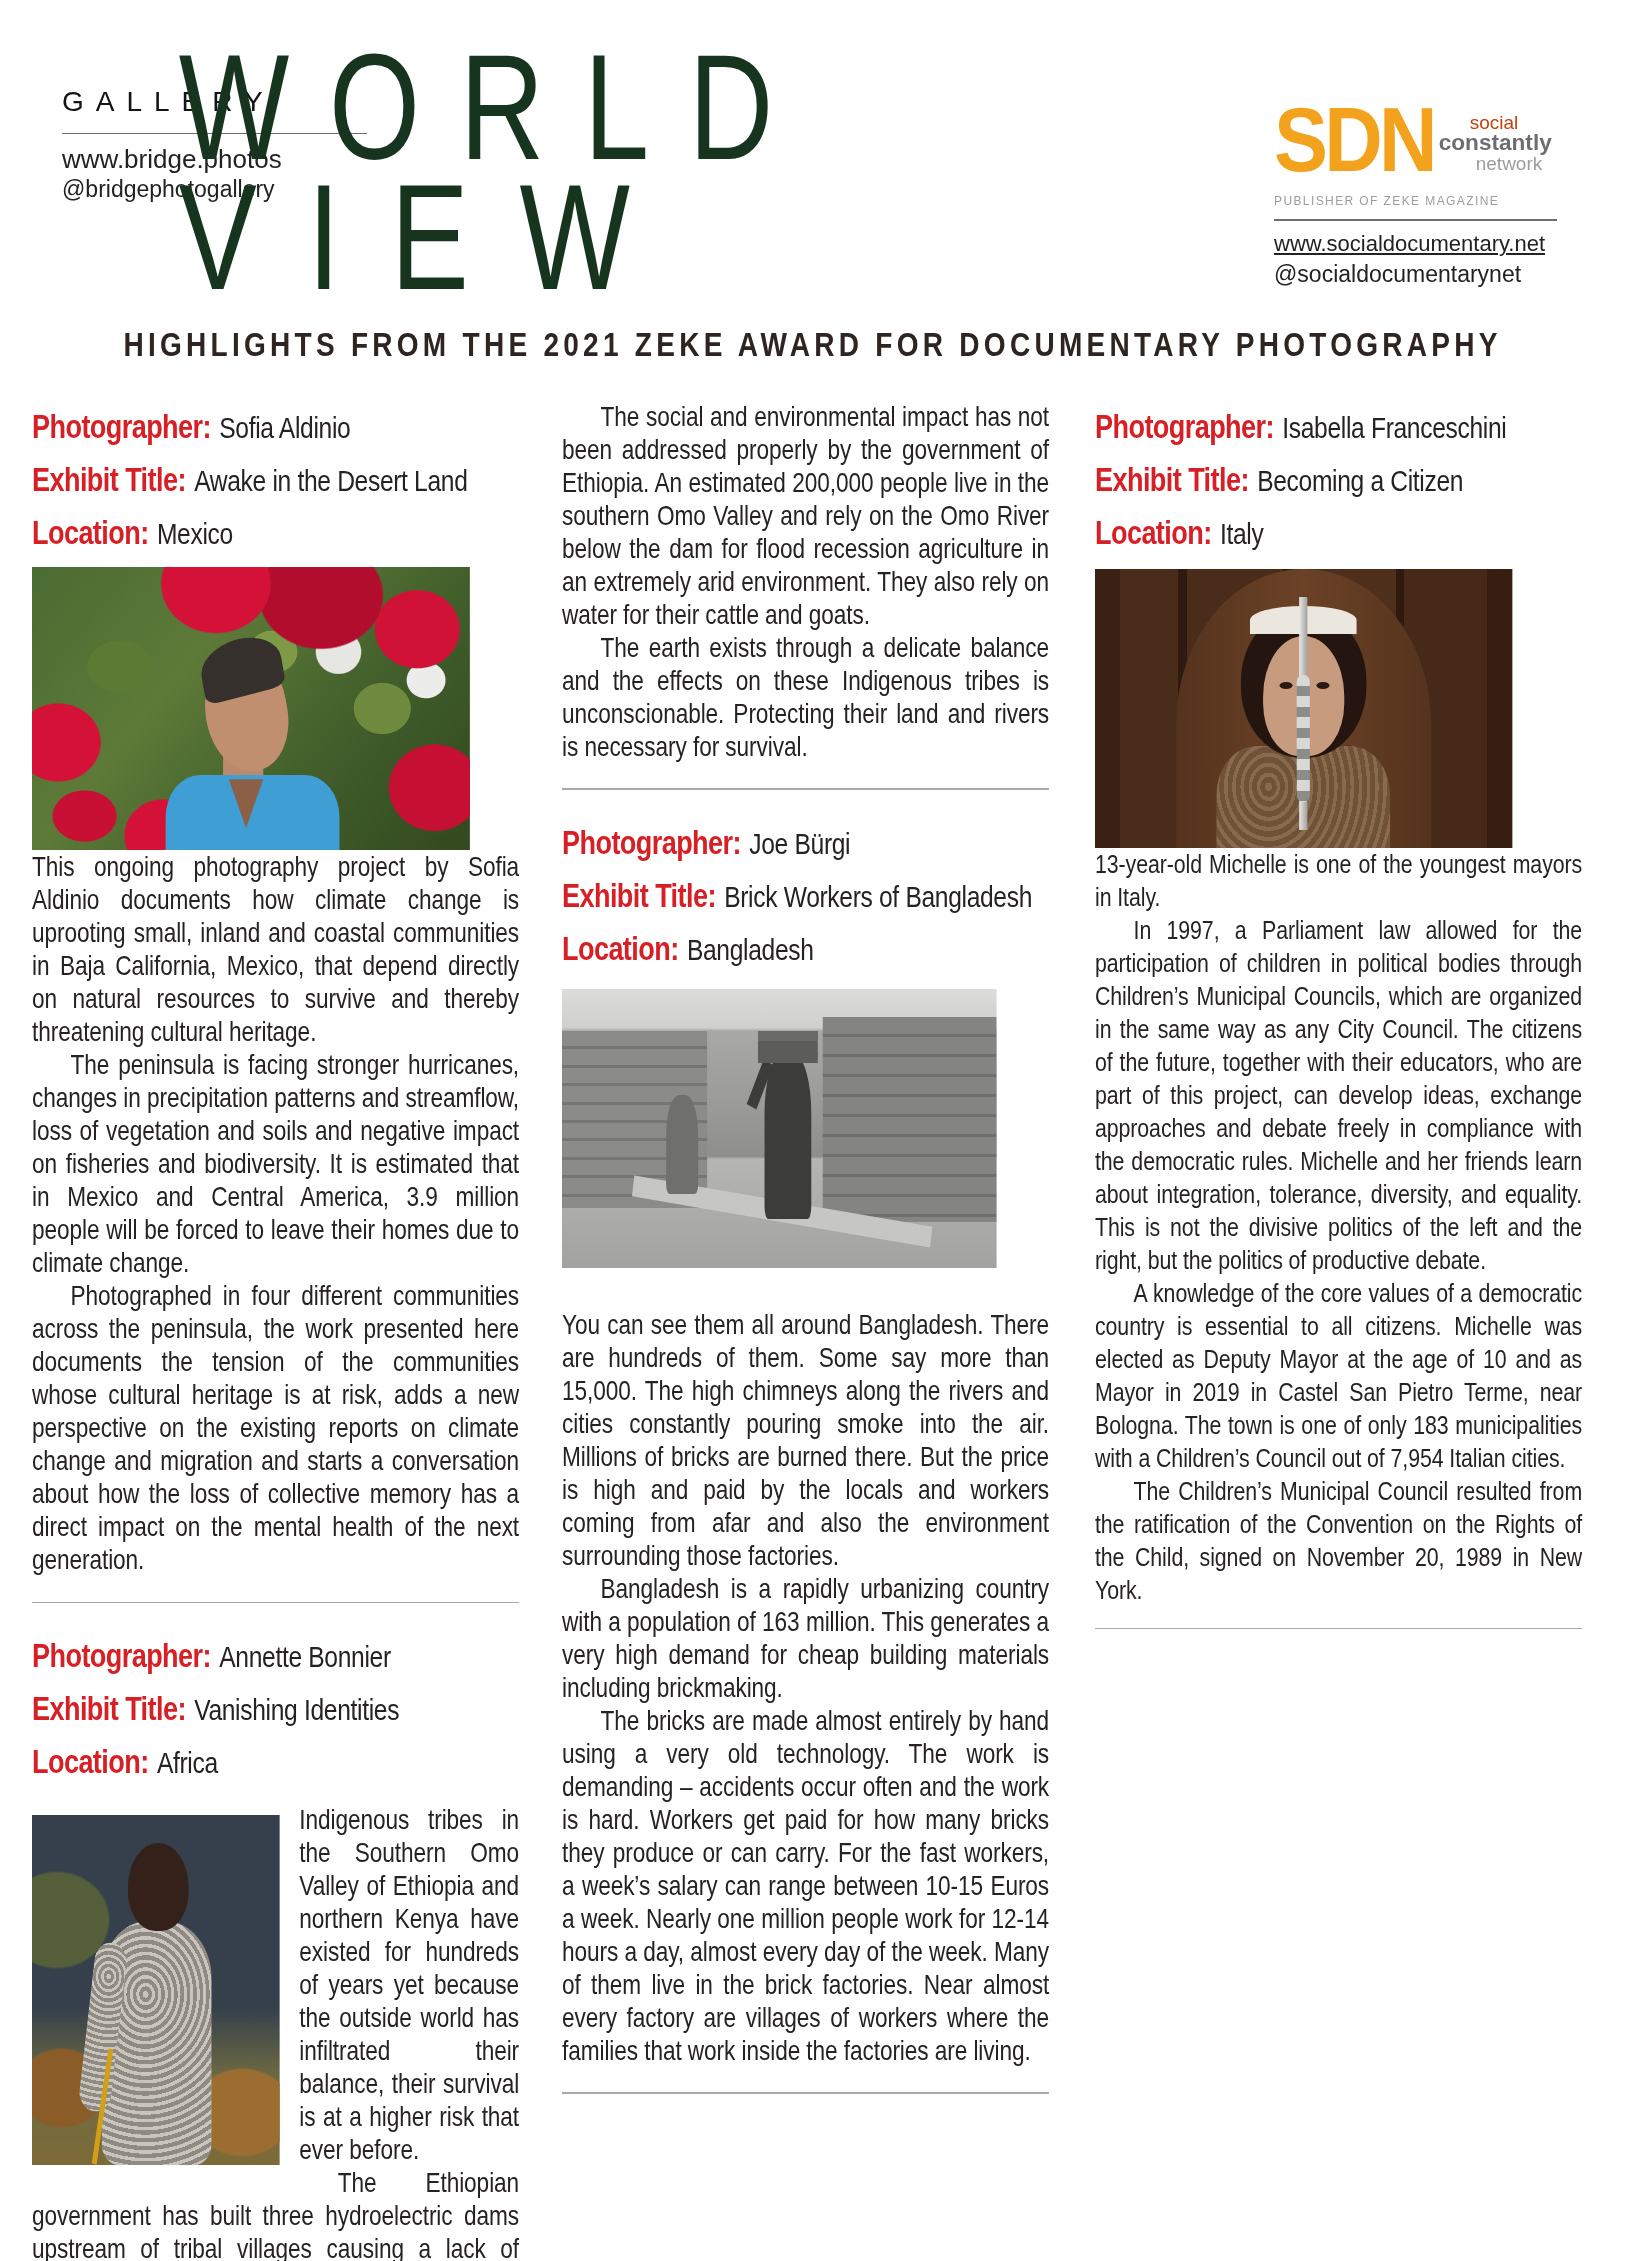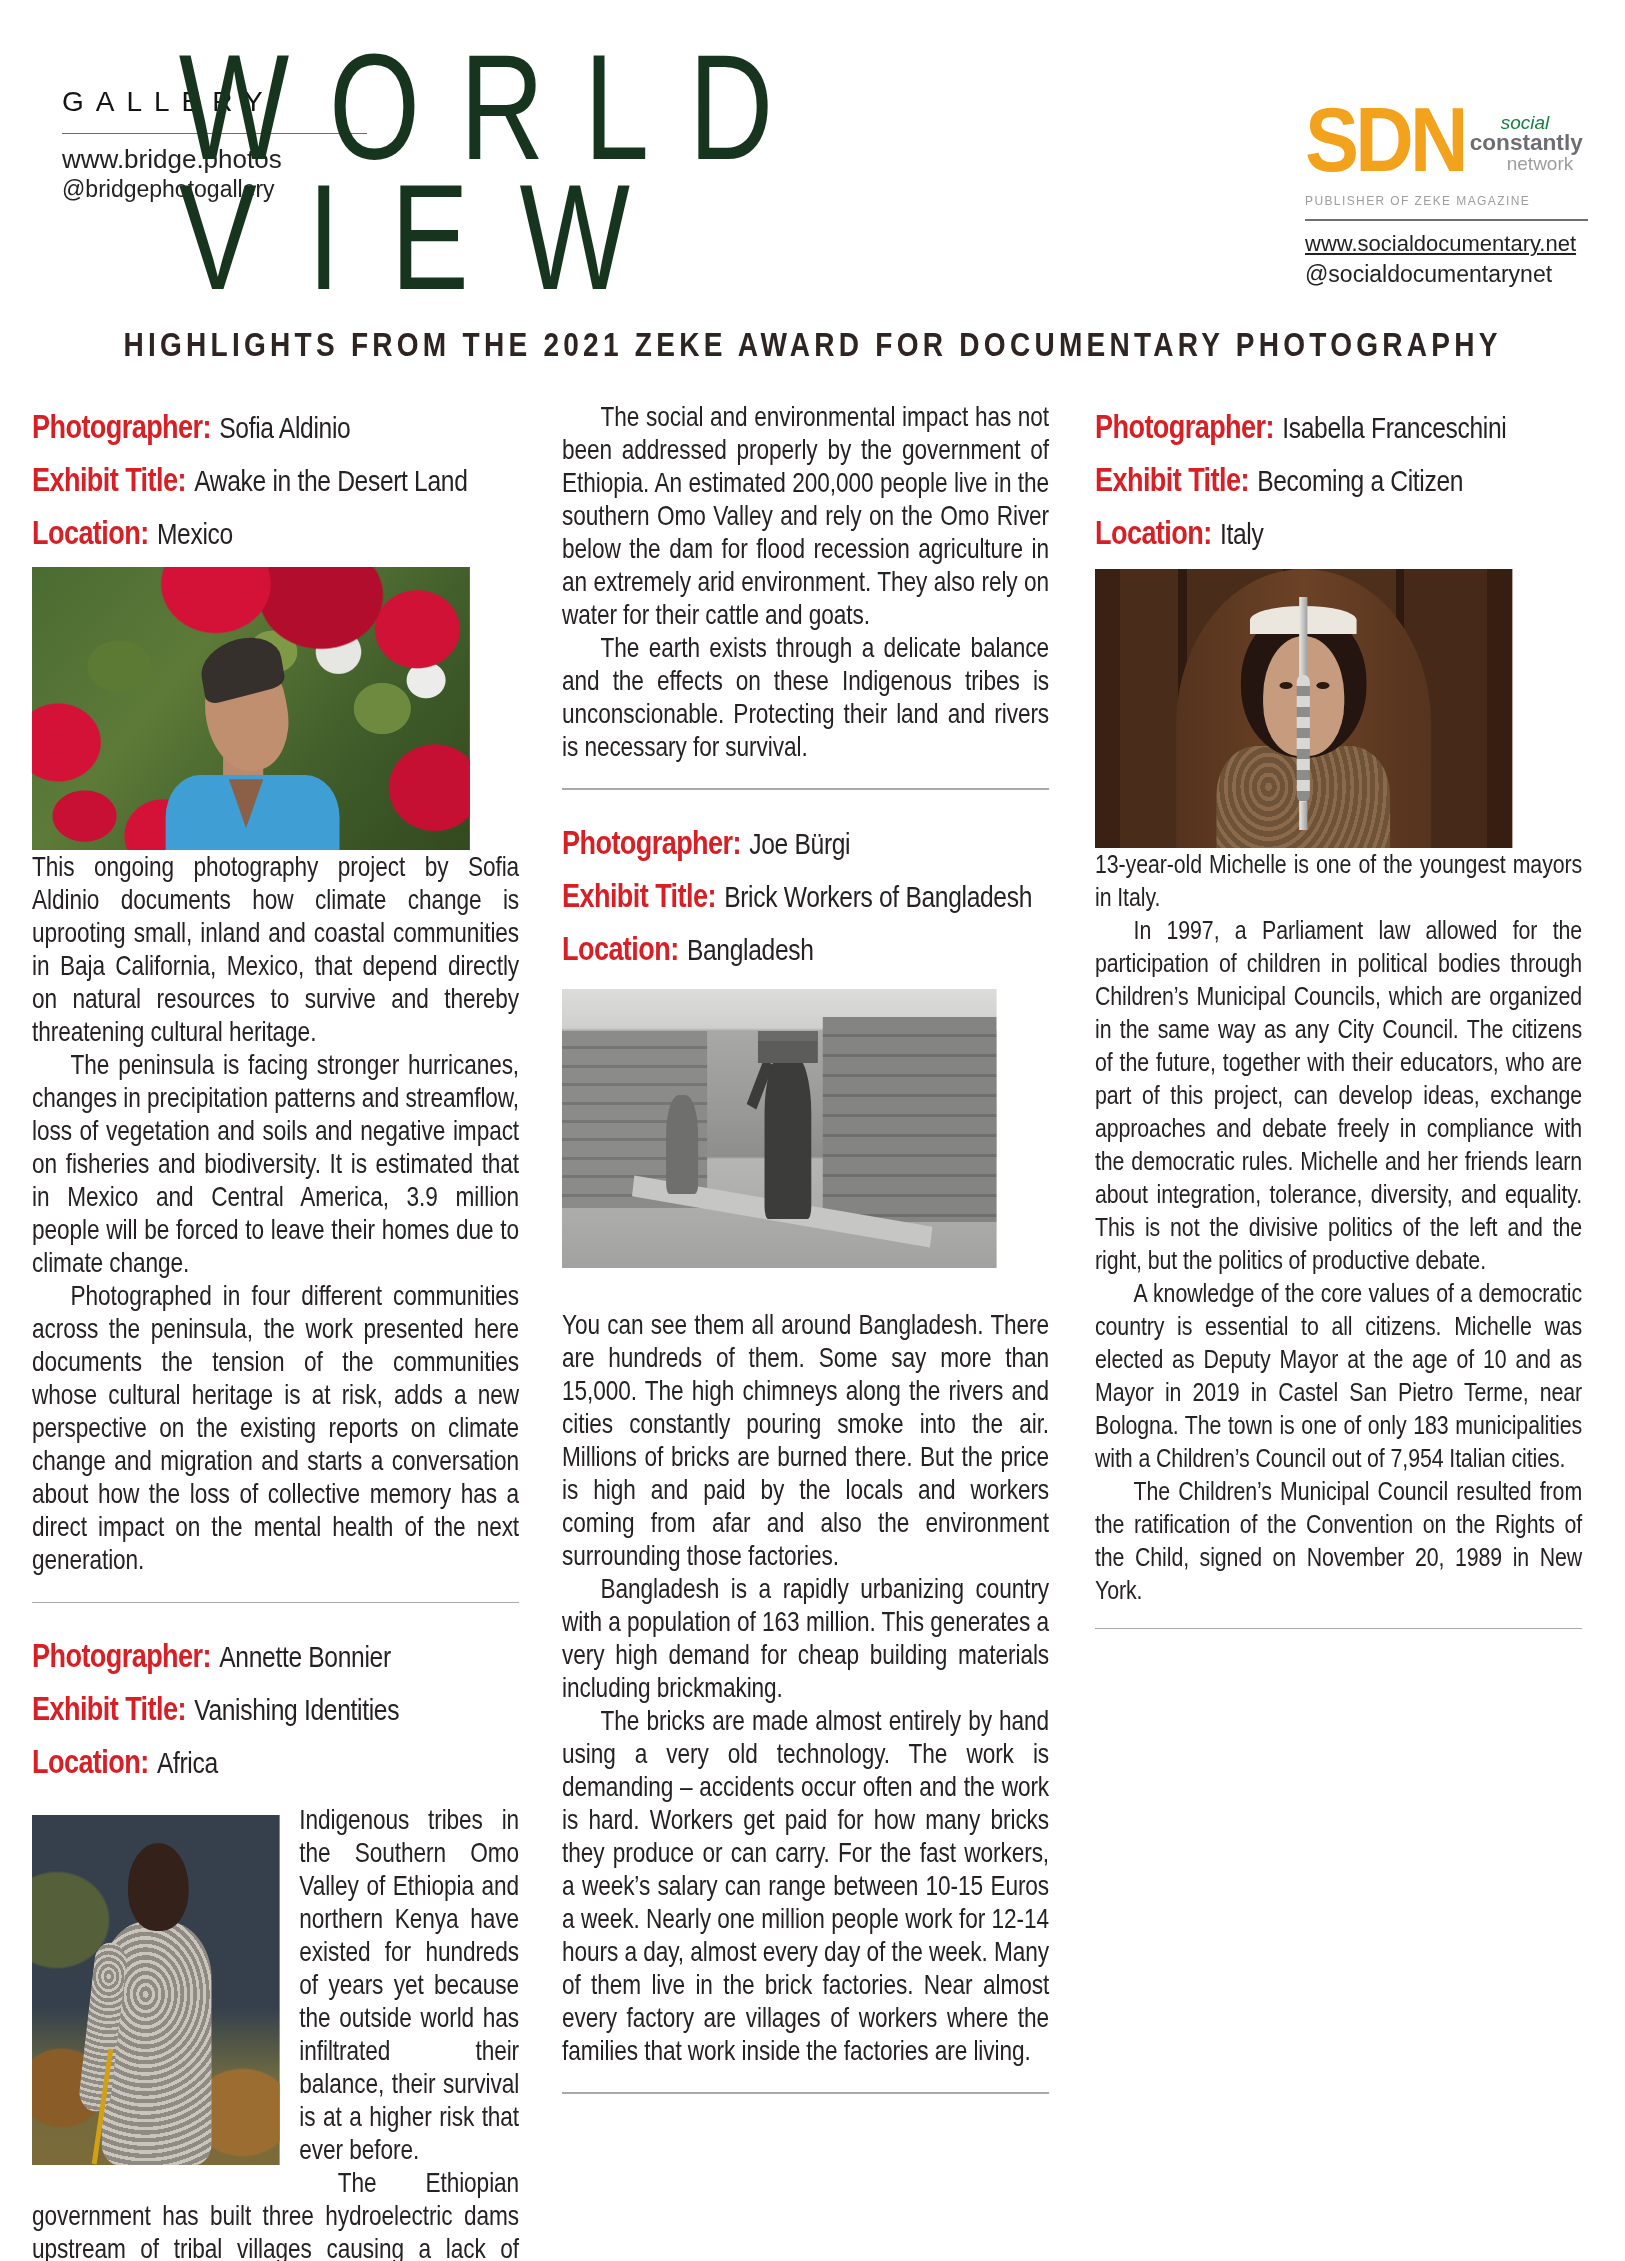--- a/index.html
+++ b/index.html
@@ -12,26 +12,26 @@
   .bridge-line2{font-size:28px;font-weight:400;letter-spacing:12px;color:#141414;line-height:37px;}
   .bridge-rule{width:305px;height:1.4px;background:#6e6e6e;margin-top:12.7px;}
   .bridge-url{font-size:26px;color:#222;margin-top:10px;line-height:30px;}
   .bridge-handle{font-size:23px;color:#222;line-height:30px;}
 
   .masthead{position:absolute;left:0;top:42px;width:1625px;text-align:left;color:#17351e;}
   .masthead-line{font-size:150px;line-height:130px;letter-spacing:51px;font-weight:400;
                  transform:scaleX(.78);transform-origin:50% 0;white-space:nowrap;}
   .masthead-line.second{letter-spacing:65px;}
 
-  .sdn-block{position:absolute;left:1305px;top:105px;width:311px;}
+  .sdn-block{position:absolute;left:1274px;top:105px;width:311px;}
   .sdn-row{display:flex;align-items:flex-end;}
   .sdn-acronym{font-size:90px;font-weight:800;letter-spacing:-4.2px;color:#f2a21d;line-height:71px;
                transform:scaleX(.9);transform-origin:0 100%;}
   .sdn-words{margin-left:-12.7px;padding-bottom:2.8px;}
-  .sdn-w1{font-size:19px;color:#15803d;line-height:19px;margin-left:31px;font-style:italic;}
+  .sdn-w1{font-size:19px;color:#c2410c;line-height:19px;margin-left:31px;}
   .sdn-w2{font-size:22.6px;font-weight:700;color:#6d6e71;line-height:22.6px;}
   .sdn-w3{font-size:19px;color:#9d9d9f;line-height:19px;margin-left:37px;}
   .sdn-tagline{font-size:12px;color:#9d9d9f;letter-spacing:1.4px;margin-top:18px;}
   .sdn-rule{width:283px;height:1.4px;background:#6e6e6e;margin-top:11.3px;}
   .sdn-url{font-size:22px;color:#222;margin-top:8.5px;line-height:30px;text-decoration:underline;}
   .sdn-handle{font-size:23px;color:#222;line-height:30px;}
 
   .headline{position:absolute;left:0;top:326px;width:1912px;transform:scaleX(.85);
             transform-origin:0 0;text-align:center;font-size:33px;font-weight:700;
             letter-spacing:5px;color:#2e2522;white-space:nowrap;}

